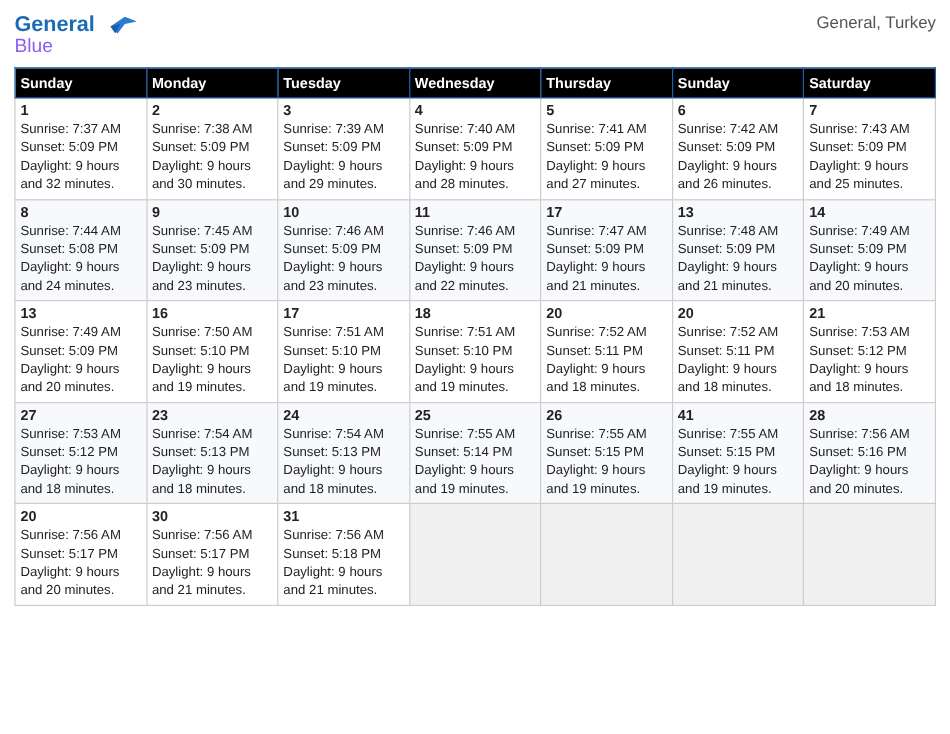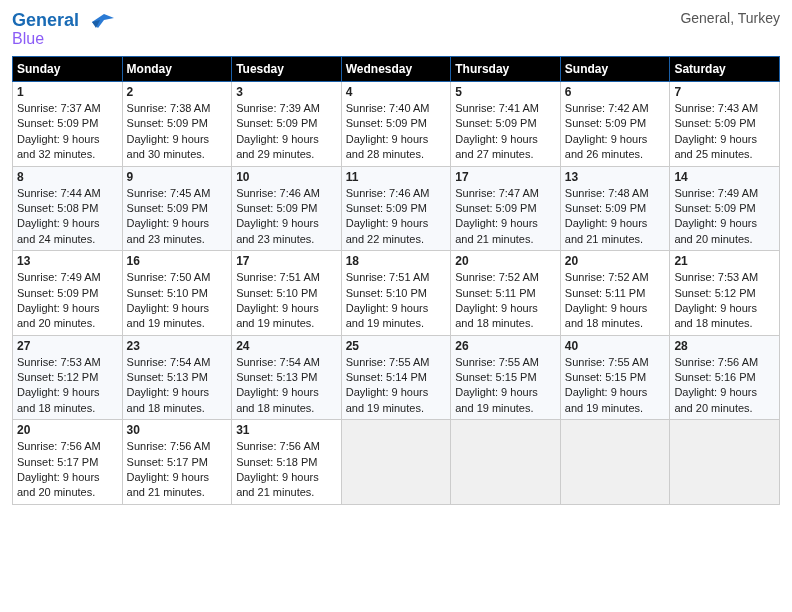--- a/index.html
+++ b/index.html
@@ -218,21 +218,21 @@
           </td>
           <td>
             <span class="day-num">25</span>
             <div class="day-info">Sunrise: 7:55 AM<br>Sunset: 5:14 PM<br>Daylight: 9 hours<br>and 19 minutes.</div>
           </td>
           <td>
             <span class="day-num">26</span>
             <div class="day-info">Sunrise: 7:55 AM<br>Sunset: 5:15 PM<br>Daylight: 9 hours<br>and 19 minutes.</div>
           </td>
           <td>
-            <span class="day-num">40</span>
+            <span class="day-num">41</span>
             <div class="day-info">Sunrise: 7:55 AM<br>Sunset: 5:15 PM<br>Daylight: 9 hours<br>and 19 minutes.</div>
           </td>
           <td>
             <span class="day-num">28</span>
             <div class="day-info">Sunrise: 7:56 AM<br>Sunset: 5:16 PM<br>Daylight: 9 hours<br>and 20 minutes.</div>
           </td>
         </tr>
         <tr>
           <td>
             <span class="day-num">20</span>

